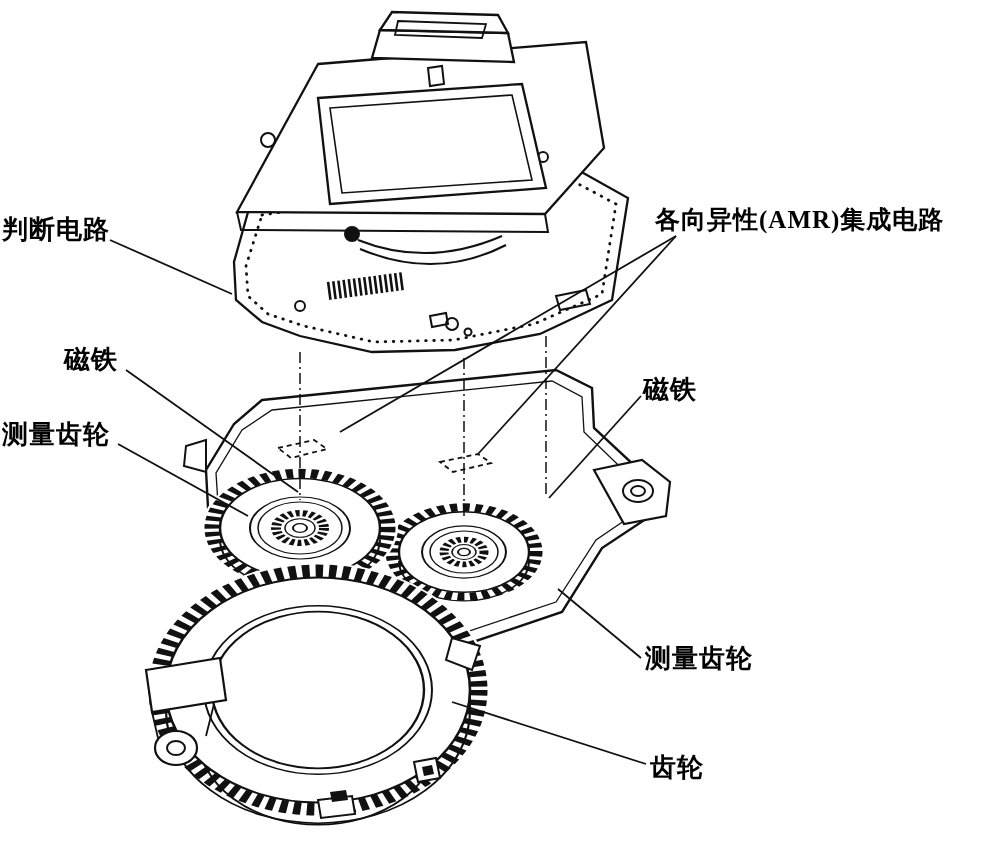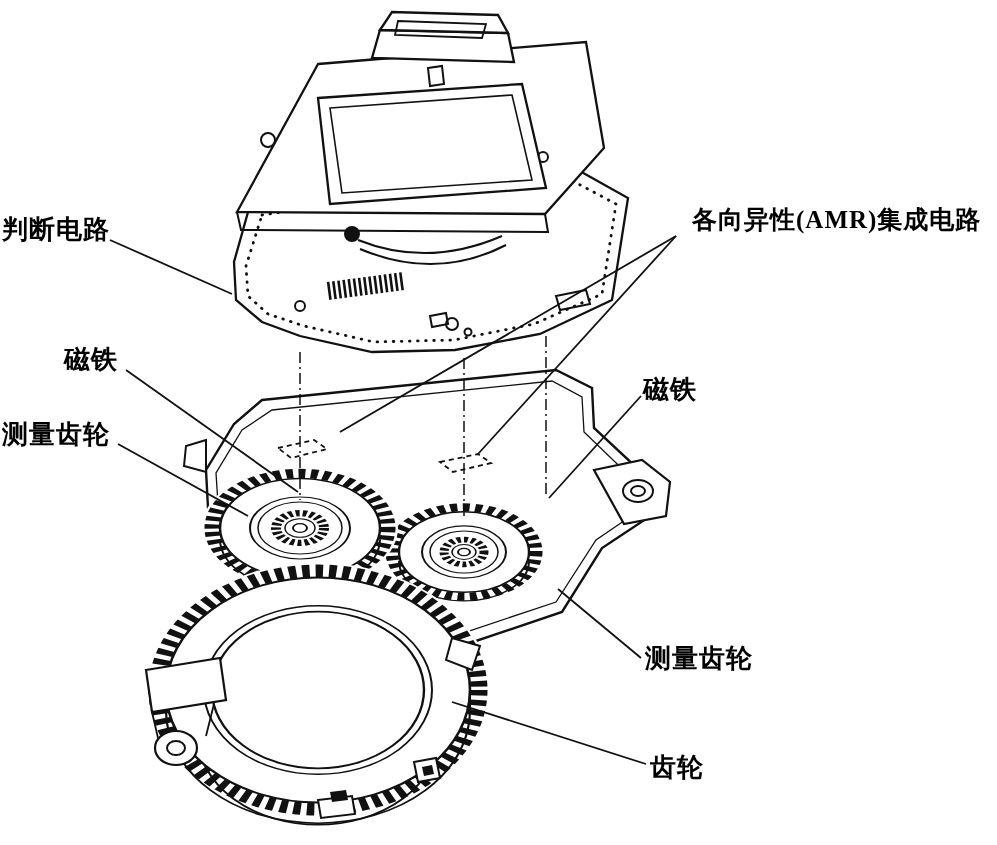--- a/index.html
+++ b/index.html
@@ -12,21 +12,21 @@
   }
   #stage svg{position:absolute;left:0;top:0;}
   .label{
     position:absolute;
     font-weight:700;
     font-size:26px;
     color:#000;
     white-space:nowrap;
     letter-spacing:1px;
   }
-  .label.small{font-size:25px;margin-left:37px;}
+  .label.small{font-size:25px;}
 </style>
 </head>
 <body>
 
 <div id="stage">
 
   <svg width="997" height="845" viewBox="0 0 997 845">
     <g fill="none" stroke="#111" stroke-width="2">
 
       <g>

